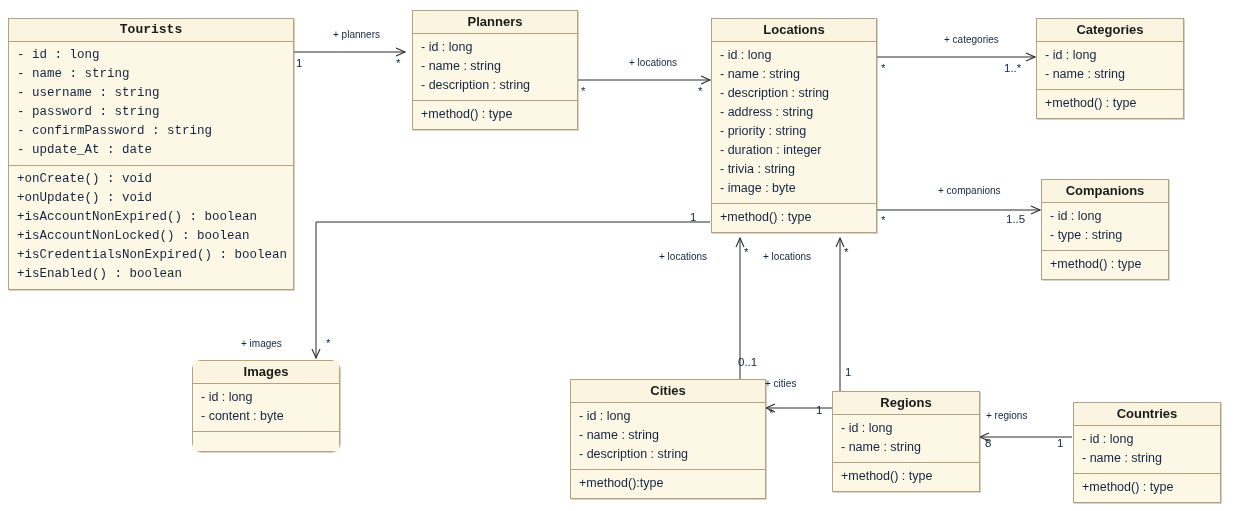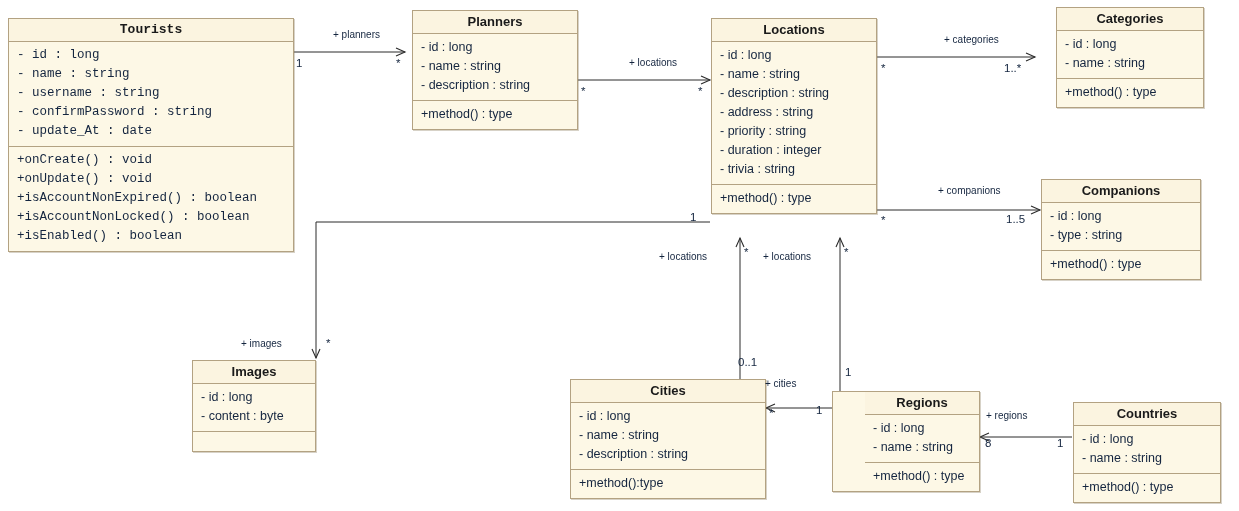--- a/index.html
+++ b/index.html
@@ -122,28 +122,30 @@
       <path d="M1072,437 L980,437" fill="none" stroke="#2b2b2b" stroke-width="1" marker-end="url(#openArrow)"></path>
     </g>
   </svg>
 
   <div class="uml-class" style="left:8px; top:18px; width:286px;font-family:Liberation Mono, monospace;">
     <div class="uml-title">Tourists</div>
     <div class="uml-compartment">
       <div class="uml-row">- id : long</div>
       <div class="uml-row">- name : string</div>
       <div class="uml-row">- username : string</div>
+      <div class="uml-row">- password : string</div>
       <div class="uml-row">- confirmPassword : string</div>
       <div class="uml-row">- update_At : date</div>
     </div>
     <div class="uml-compartment">
       <div class="uml-row">+onCreate() : void</div>
       <div class="uml-row">+onUpdate() : void</div>
       <div class="uml-row">+isAccountNonExpired() : boolean</div>
       <div class="uml-row">+isAccountNonLocked() : boolean</div>
+      <div class="uml-row">+isCredentialsNonExpired() : boolean</div>
       <div class="uml-row">+isEnabled() : boolean</div>
     </div>
   </div>
 
   <div class="uml-class" style="left:412px; top:10px; width:166px;">
     <div class="uml-title">Planners</div>
     <div class="uml-compartment">
       <div class="uml-row">- id : long</div>
       <div class="uml-row">- name : string</div>
       <div class="uml-row">- description : string</div>
@@ -156,70 +158,71 @@
   <div class="uml-class" style="left:711px; top:18px; width:166px;">
     <div class="uml-title">Locations</div>
     <div class="uml-compartment">
       <div class="uml-row">- id : long</div>
       <div class="uml-row">- name : string</div>
       <div class="uml-row">- description : string</div>
       <div class="uml-row">- address : string</div>
       <div class="uml-row">- priority : string</div>
       <div class="uml-row">- duration : integer</div>
       <div class="uml-row">- trivia : string</div>
-    </div>
-    <div class="uml-compartment">
-      <div class="uml-row">+method() : type</div>
-    </div>
-  </div>
-
-  <div class="uml-class" style="left:1036px; top:7px; width:148px;margin-left:20px;">
+      <div class="uml-row">- image : byte</div>
+    </div>
+    <div class="uml-compartment">
+      <div class="uml-row">+method() : type</div>
+    </div>
+  </div>
+
+  <div class="uml-class" style="left:1036px; top:18px; width:148px;">
     <div class="uml-title">Categories</div>
     <div class="uml-compartment">
       <div class="uml-row">- id : long</div>
       <div class="uml-row">- name : string</div>
     </div>
     <div class="uml-compartment">
       <div class="uml-row">+method() : type</div>
     </div>
   </div>
 
-  <div class="uml-class" style="left:1041px; top:179px; width:160px;">
+  <div class="uml-class" style="left:1041px; top:179px; width:128px;">
     <div class="uml-title">Companions</div>
     <div class="uml-compartment">
       <div class="uml-row">- id : long</div>
       <div class="uml-row">- type : string</div>
     </div>
     <div class="uml-compartment">
       <div class="uml-row">+method() : type</div>
     </div>
   </div>
 
-  <div class="uml-class" style="left:192px; top:360px; width:124px;">
+  <div class="uml-class" style="left:192px; top:360px; width:148px;border-radius:9px;">
     <div class="uml-title">Images</div>
     <div class="uml-compartment">
       <div class="uml-row">- id : long</div>
       <div class="uml-row">- content : byte</div>
     </div>
     <div class="uml-compartment empty"></div>
   </div>
 
   <div class="uml-class" style="left:570px; top:379px; width:196px;">
     <div class="uml-title">Cities</div>
     <div class="uml-compartment">
       <div class="uml-row">- id : long</div>
       <div class="uml-row">- name : string</div>
       <div class="uml-row">- description : string</div>
     </div>
     <div class="uml-compartment">
       <div class="uml-row">+method():type</div>
     </div>
   </div>
 
-  <div class="uml-class" style="left:832px; top:391px; width:148px;padding-left:32px;">
+  <div class="uml-class" style="left:832px; top:391px; width:148px;">
     <div class="uml-title">Regions</div>
     <div class="uml-compartment">
       <div class="uml-row">- id : long</div>
       <div class="uml-row">- name : string</div>
     </div>
     <div class="uml-compartment">
       <div class="uml-row">+method() : type</div>
     </div>
   </div>
 

